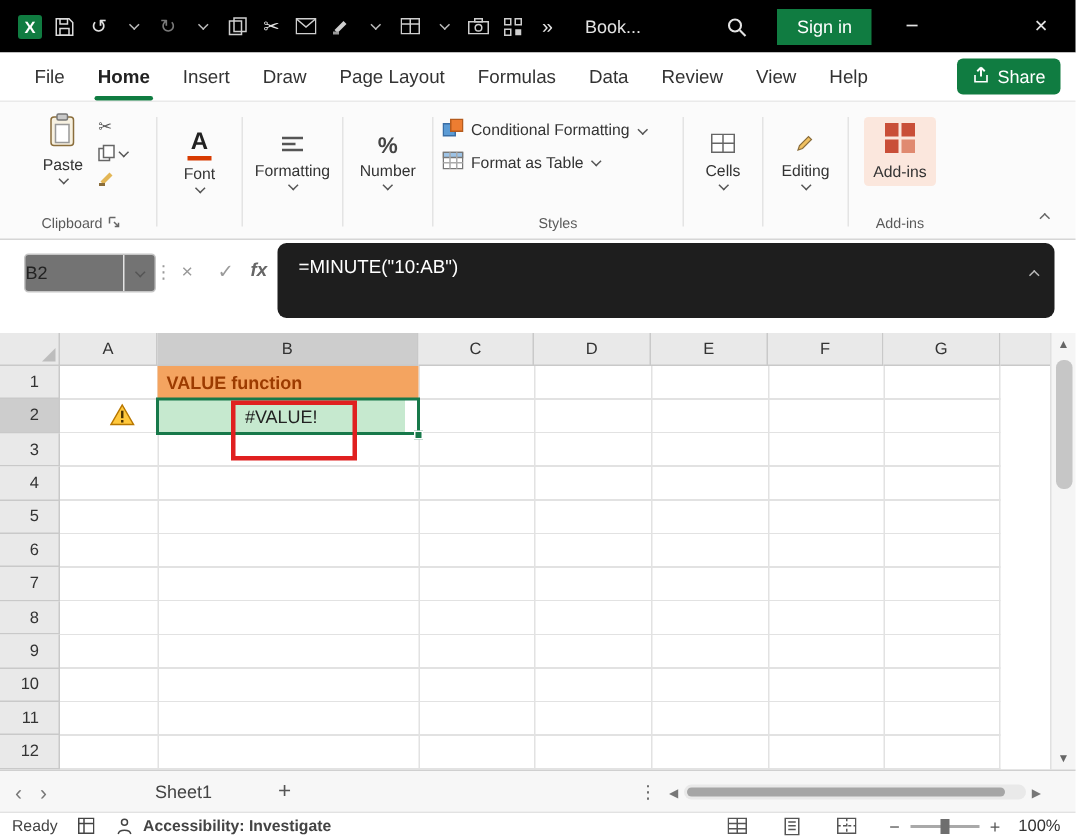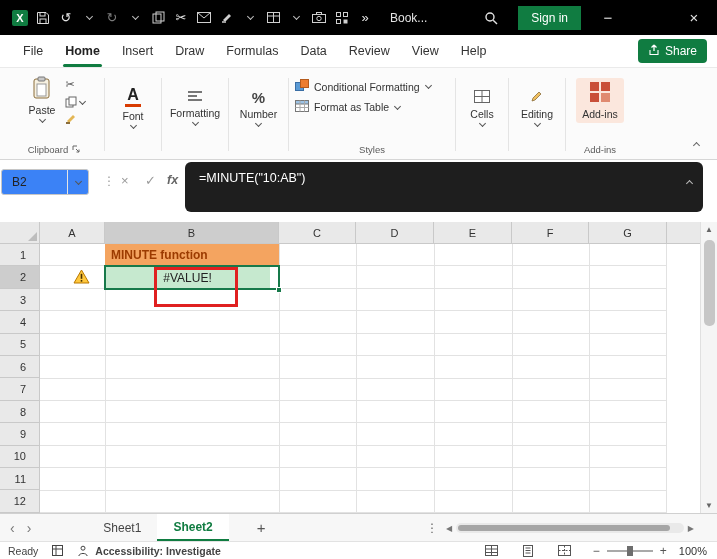--- a/index.html
+++ b/index.html
@@ -37,21 +37,21 @@
 .minicol{display:flex;flex-direction:column;gap:5px;font-size:11px;color:#555;padding-top:6px;align-items:flex-start}
 .minicol>span{display:inline-flex;align-items:center;gap:2px;cursor:pointer}
 .fonticon{display:flex;flex-direction:column;align-items:center;line-height:1}
 .fonticon .bar{width:16px;height:3px;background:#D83B01;margin-top:1px}
 .stylerow{display:flex;align-items:center;gap:5px;font-size:10.5px;color:#333;padding:3px 4px;width:100%;white-space:nowrap;cursor:pointer}
 .addinbtn{background:#FBE7DD;border-radius:3px;margin-top:8px}
 .ribbon-collapse{position:absolute;right:18px;bottom:8px;cursor:pointer}
 
 
 .frow{position:absolute;top:160px;left:0;width:717px;height:62px;background:#fff}
-.namebox{position:absolute;left:1px;top:9px;width:88px;height:26px;border:1px solid #C6C6C6;border-radius:3px;display:flex;align-items:center;font-size:12px;color:#222;padding-left:10px;background:#3b82f6}
+.namebox{position:absolute;left:16px;top:9px;width:88px;height:26px;border:1px solid #C6C6C6;border-radius:3px;display:flex;align-items:center;font-size:12px;color:#222;padding-left:0;background:#737373}
 .nb-chev{margin-left:auto;height:100%;display:flex;align-items:center;padding:0 7px;border-left:1px solid #E4E4E4;cursor:pointer}
 .fdots{position:absolute;left:103px;top:14px;color:#9A9A9A;font-size:12px}
 .fbtn{position:absolute;top:13px;font-size:13px;color:#9A9A9A;cursor:pointer}
 .fx{font-style:italic;font-weight:700;color:#666;font-size:12.5px}
 .fdark{position:absolute;left:185px;top:2px;width:518px;height:50px;background:#1E1E1E;border-radius:6px;color:#fff;font-size:12.5px;padding:9px 14px}
 .fcollapse{position:absolute;right:11px;top:13px;cursor:pointer}
 
 
 .grid{position:absolute;top:222px;left:0;width:700px;height:291px;background:#fff}
 .corner{position:absolute;left:0;top:0;width:40px;height:22px;background:#E9E9E9;border-right:1px solid #C9C9C9;border-bottom:1px solid #C9C9C9}
@@ -190,20 +190,21 @@
     <button class="signin">Sign in</button>
     <span class="tb-win" style="margin-left:16px">−</span>
     <span class="tb-win close">×</span>
   </div>
 
   <div class="menubar">
     <span class="mtab">File</span>
     <span class="mtab active">Home</span>
     <span class="mtab">Insert</span>
     <span class="mtab">Draw</span>
+    <span class="mtab">Page Layout</span>
     <span class="mtab">Formulas</span>
     <span class="mtab">Data</span>
     <span class="mtab">Review</span>
     <span class="mtab">View</span>
     <span class="mtab">Help</span>
     <span class="share">
       <span><svg width="12" height="12">
             <path d="M6 1 V7 M6 1 L3.5 3.5 M6 1 L8.5 3.5" stroke="#fff" stroke-width="1.3" fill="none"></path>
             <path d="M2 6 V10.5 H10 V6" stroke="#fff" stroke-width="1.1" fill="none"></path>
           </svg></span>
@@ -411,21 +412,21 @@
 
     <div class="cells">
       <div class="vline" style="left:65px"></div>
       <div class="vline" style="left:239px"></div>
       <div class="vline" style="left:316px"></div>
       <div class="vline" style="left:394px"></div>
       <div class="vline" style="left:472px"></div>
       <div class="vline" style="left:549px"></div>
       <div class="vline" style="left:626px"></div>
 
-      <div class="b1">MINUTE function</div>
+      <div class="b1">VALUE function</div>
       <div class="b2">#VALUE!</div>
 
       <span class="warn"><svg width="17" height="15" viewBox="0 0 17 15">
             <path d="M8.5 1 L16 14 H1 Z" fill="#FFC83D" stroke="#B87700" stroke-width="1"></path>
             <rect x="7.7" y="4.8" width="1.6" height="5" fill="#4A3200"></rect>
             <rect x="7.7" y="11" width="1.6" height="1.7" fill="#4A3200"></rect>
           </svg></span>
 
       <div class="selbox"></div>
       <div class="handle"></div>
@@ -438,21 +439,20 @@
     <span class="vs-thumb"></span>
     <span class="vs-btn down">▼</span>
   </div>
 
   <div class="sheetbar">
     <div class="sb-nav">
       <span>‹</span>
       <span>›</span>
     </div>
     <span class="stab first">Sheet1</span>
-    <span class="stab active">Sheet2</span>
     <span class="sb-add">+</span>
     <span class="sb-dots">⋮</span>
     <div class="hscroll">
       <span class="arrow">◀</span>
       <span class="hs-track">
           <span class="hs-thumb"></span>
         </span>
       <span class="arrow">▶</span>
     </div>
   </div>

